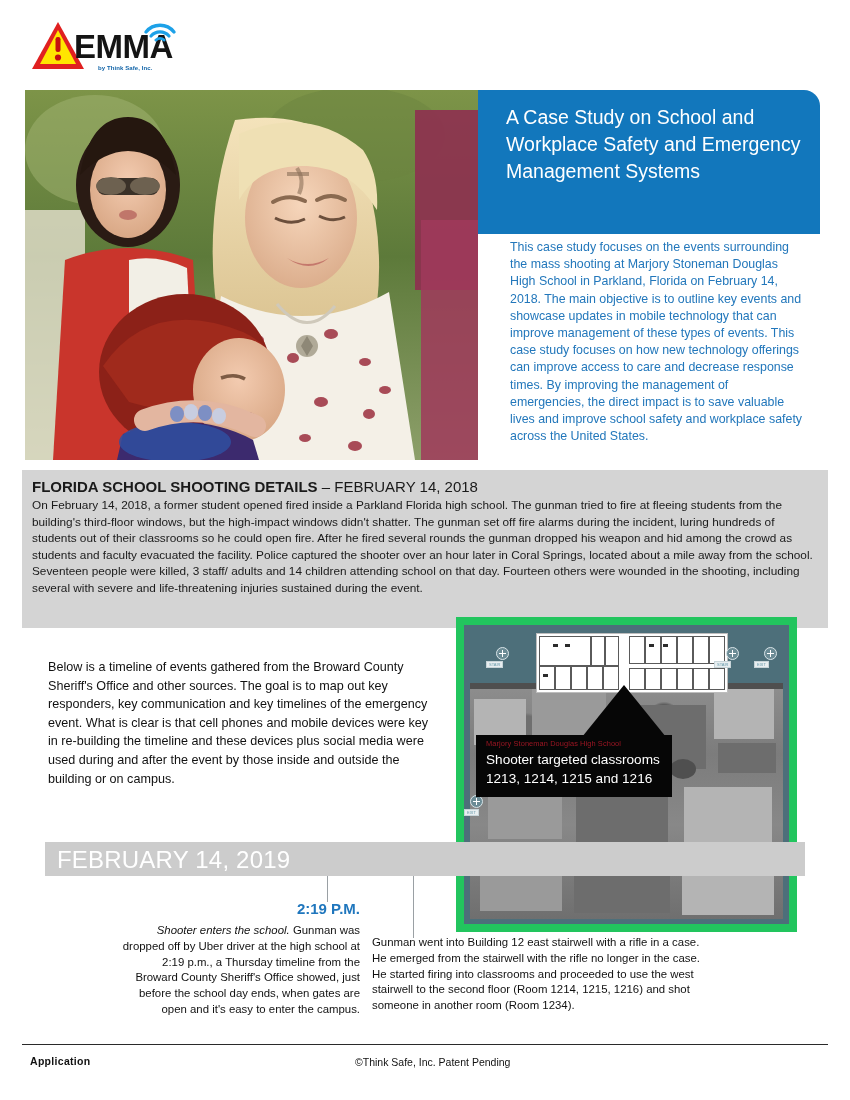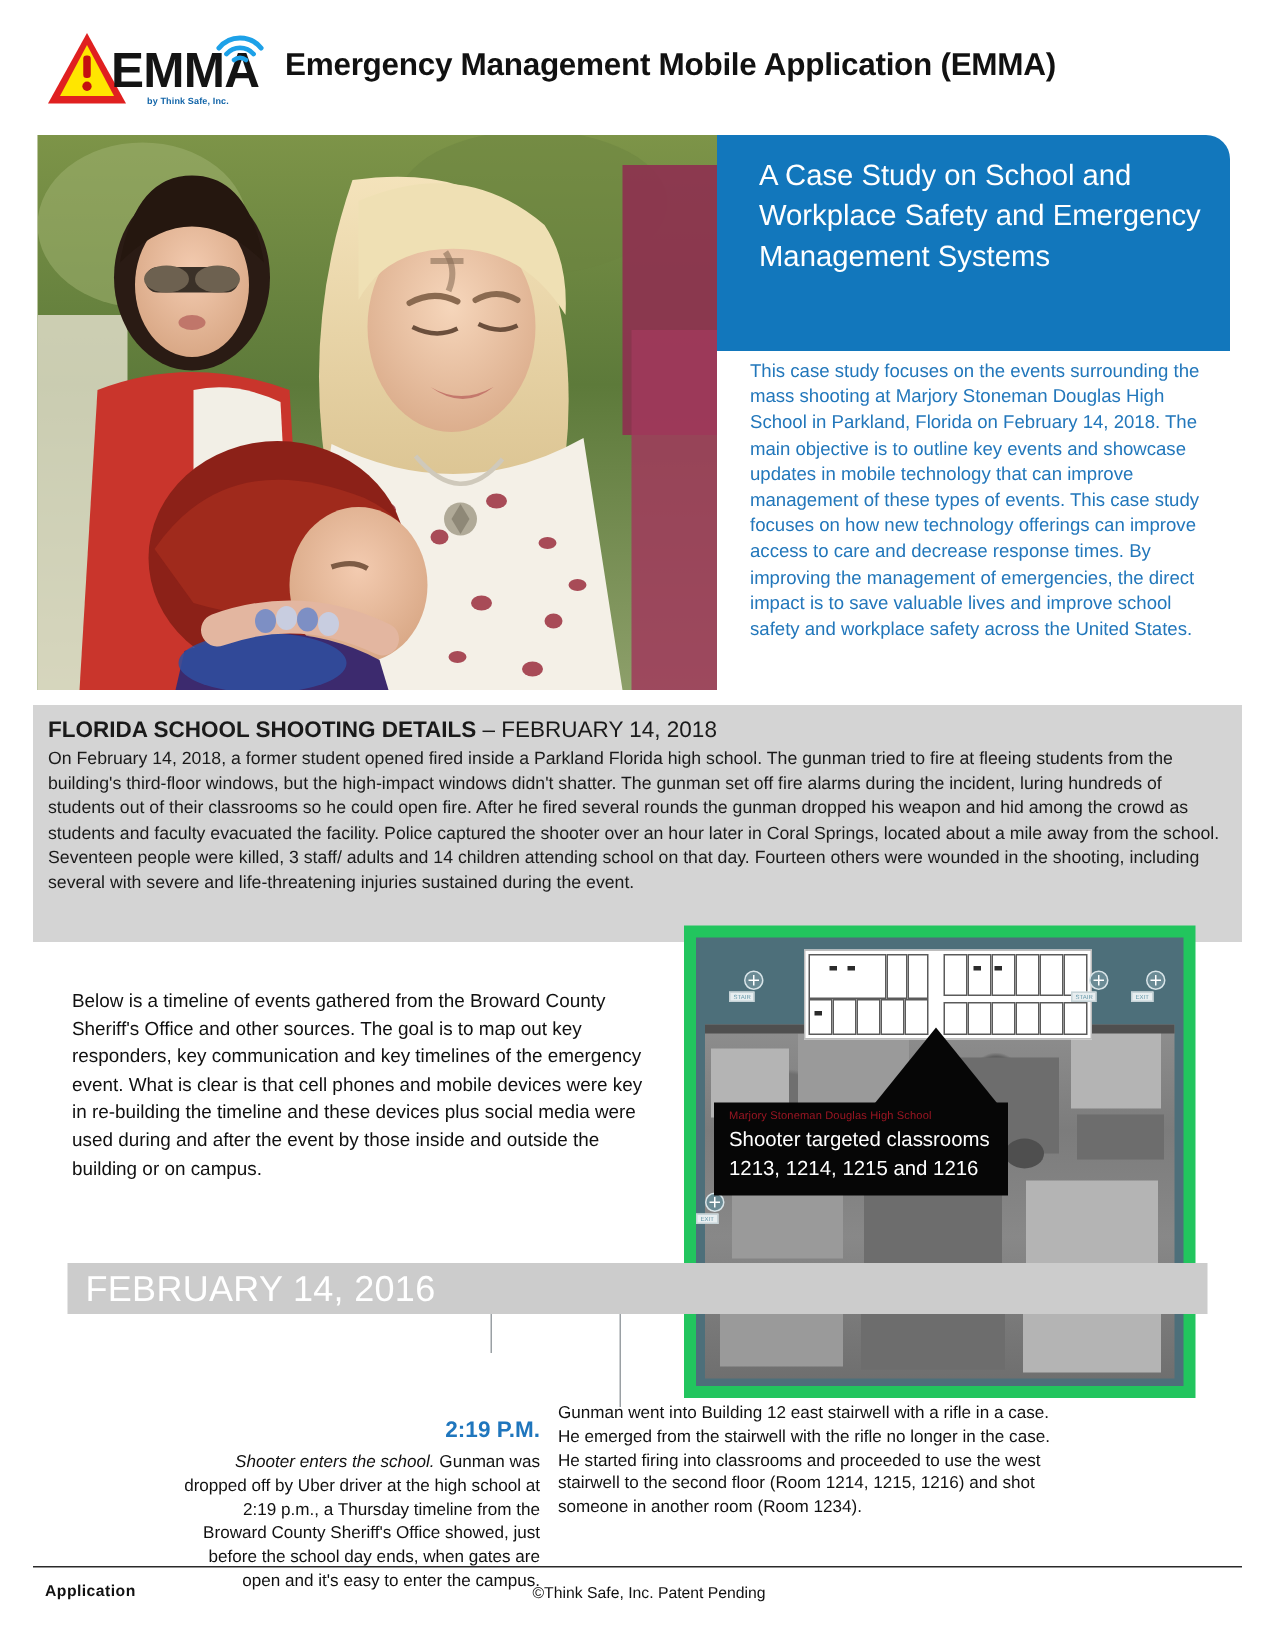--- a/index.html
+++ b/index.html
@@ -91,21 +91,21 @@
     color: #ffffff;
     font-size: 19.5px;
     line-height: 27px;
     font-weight: normal;
   }
   .hero-body {
     position: absolute;
     left: 453px; top: 144px;
     width: 342px; height: 226px;
     box-sizing: border-box;
-    padding: 5px 14px 0 22px;
+    padding: 5px 14px 0 32px;
     background: #ffffff;
   }
   .hero-body-text {
     color: #2277bb;
     font-size: 12.4px;
     line-height: 17.2px;
   }
 
   
   .details {
@@ -252,21 +252,21 @@
   }
 
   
   .connector { position: absolute; width: 1px; background: #9aa0a4; }
   .c1 { left: 327px; top: 876px; height: 26px; }
   .c2 { left: 413px; top: 876px; height: 62px; }
 
   
   .tl1 {
     position: absolute;
-    left: 120px; top: 945px;
+    left: 120px; top: 900px;
     width: 240px;
     text-align: right;
   }
   .tl1-time {
     font-size: 15px;
     font-weight: bold;
     color: #1f76bd;
     margin-bottom: 6px;
   }
   .tl1-body {
@@ -327,21 +327,20 @@
       <circle cx="28" cy="37.5" r="3.1" fill="#c41010"></circle>
     </svg>
     <div class="logo-emma">EMMA</div>
     <svg class="logo-wifi" viewBox="0 0 40 26">
       <path d="M6 16 A18 18 0 0 1 34 16" fill="none" stroke="#1da1e8" stroke-width="3.4" stroke-linecap="round"></path>
       <path d="M11 20 A12 12 0 0 1 29 20" fill="none" stroke="#1da1e8" stroke-width="3.2" stroke-linecap="round"></path>
       <path d="M16 24 A6 6 0 0 1 24 24" fill="none" stroke="#1da1e8" stroke-width="3" stroke-linecap="round"></path>
     </svg>
     <div class="logo-sub">by Think Safe, Inc.</div>
   </div>
-  <div class="header-title">Emergency Management Mobile Application (EMMA)</div>
 </div>
 
 <div class="hero">
 
   <div class="hero-photo">
     <svg class="photo-canvas" viewBox="0 0 453 370" preserveAspectRatio="none">
       <defs>
         <linearGradient id="bg" x1="0" y1="0" x2="0" y2="1">
           <stop offset="0%" stop-color="#7d9448"></stop>
           <stop offset="45%" stop-color="#5d7a3a"></stop>
@@ -503,21 +502,21 @@
     <div class="callout-peak"></div>
     <div class="callout">
       <div class="callout-school">Marjory Stoneman Douglas High School</div>
       <div class="callout-l1">Shooter targeted classrooms</div>
       <div class="callout-l2">1213, 1214, 1215 and 1216</div>
     </div>
   </div>
 </div>
 
 <div class="date-banner">
-  <div class="date-banner-text">FEBRUARY 14, 2016</div>
+  <div class="date-banner-text">FEBRUARY 14, 2019</div>
 </div>
 <div class="connector c1"></div>
 <div class="connector c2"></div>
 
 <div class="tl1">
   <div class="tl1-time">2:19 P.M.</div>
   <div class="tl1-body"><i>Shooter enters the school.</i> <span>Gunman was dropped off by Uber driver at the high school at 2:19 p.m., a Thursday timeline from the Broward County Sheriff's Office showed, just before the school day ends, when gates are open and it's easy to enter the campus.</span></div>
 </div>
 
 <div class="tl2">

